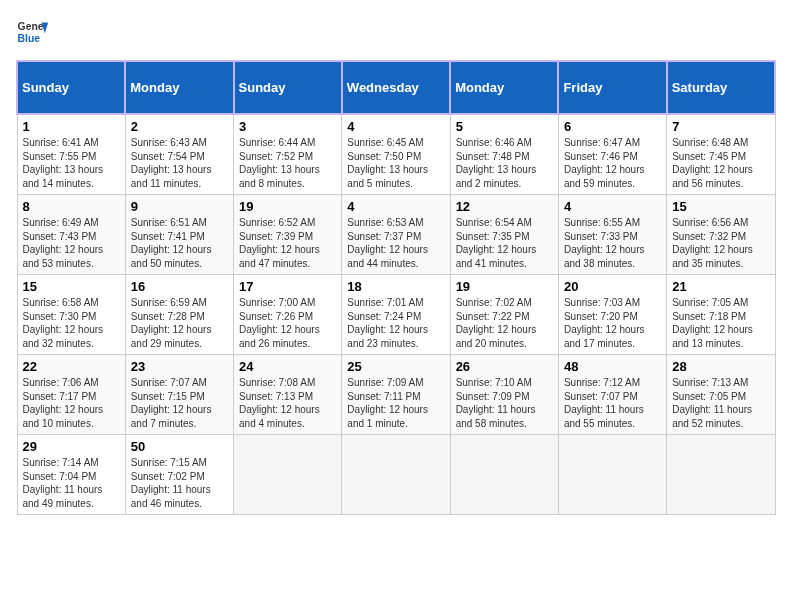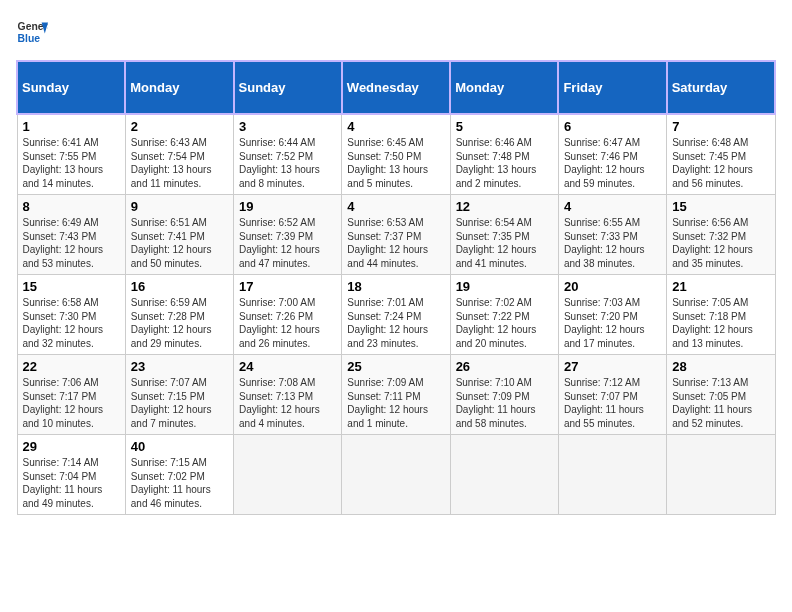--- a/index.html
+++ b/index.html
@@ -316,21 +316,21 @@
       </td>
         <td>
         <span class="day-number">26</span>
         <div class="day-info">
           Sunrise: 7:10 AM<br>
           Sunset: 7:09 PM<br>
           Daylight: 11 hours and 58 minutes.
         </div>
       </td>
         <td>
-        <span class="day-number">27</span>
+        <span class="day-number">48</span>
         <div class="day-info">
           Sunrise: 7:12 AM<br>
           Sunset: 7:07 PM<br>
           Daylight: 11 hours and 55 minutes.
         </div>
       </td>
         <td>
         <span class="day-number">28</span>
         <div class="day-info">
           Sunrise: 7:13 AM<br>
@@ -342,21 +342,21 @@
       <tr>
         <td>
         <span class="day-number">29</span>
         <div class="day-info">
           Sunrise: 7:14 AM<br>
           Sunset: 7:04 PM<br>
           Daylight: 11 hours and 49 minutes.
         </div>
       </td>
         <td>
-        <span class="day-number">40</span>
+        <span class="day-number">50</span>
         <div class="day-info">
           Sunrise: 7:15 AM<br>
           Sunset: 7:02 PM<br>
           Daylight: 11 hours and 46 minutes.
         </div>
       </td>
         <td class="empty-cell"></td>
         <td class="empty-cell"></td>
         <td class="empty-cell"></td>
         <td class="empty-cell"></td>

